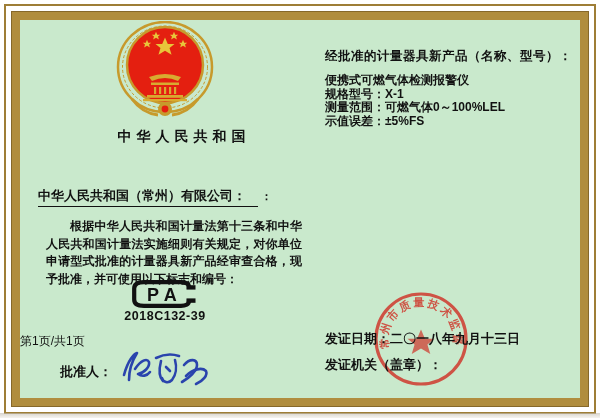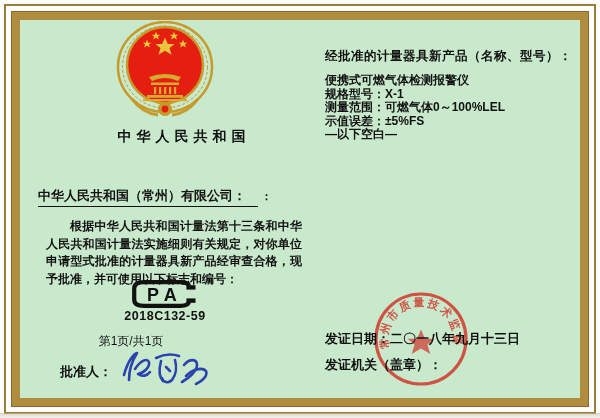--- a/index.html
+++ b/index.html
@@ -26,21 +26,21 @@
   .cert-title{position:absolute;top:131px;left:0;width:290px;text-align:center;
     font-size:19px;font-weight:bold;letter-spacing:4px;}
   .company-row{position:absolute;top:167px;left:18px;font-size:13px;font-weight:bold;white-space:nowrap;}
   .company{border-bottom:1.5px solid #111;padding-right:12px;padding-bottom:1px;display:inline-block;}
   .company-colon{margin-left:3px;font-size:11px;}
   .body-text{position:absolute;top:190px;left:18px;width:256px;margin:8px;
     font-size:12px;font-weight:bold;line-height:17.5px;text-indent:2em;text-align:justify;}
   .cpa-wrap{position:absolute;top:260px;left:112px;width:66px;height:28px;}
   .cpa-number{position:absolute;top:289px;left:0;width:290px;text-align:center;
     font-size:12.5px;font-weight:bold;letter-spacing:.5px;}
-  .page-info{position:absolute;top:313px;left:0;width:222px;text-align:center;font-size:12px;}
+  .page-info{position:absolute;top:313px;left:0;width:222px;text-align:left;font-size:12px;}
   .approver-row{position:absolute;top:333px;left:40px;display:flex;align-items:flex-start;}
   .approver-label{font-size:13px;font-weight:bold;padding-top:10px;white-space:nowrap;}
   .signature-svg{margin-left:4px;margin-top:-6px;}
 
   
   .col-right{position:absolute;left:300px;top:0;width:260px;height:100%;}
   .right-header{position:absolute;top:28px;left:5px;font-size:12.5px;font-weight:bold;letter-spacing:.5px;}
   .product-block{position:absolute;top:54px;left:5px;font-size:12px;font-weight:bold;line-height:13.5px;}
   .product-block div{margin:0;}
   .issue-row{position:absolute;top:310px;left:5px;font-size:13px;font-weight:bold;z-index:4;white-space:nowrap;}
@@ -95,21 +95,21 @@
 
       <div class="cpa-wrap">
         <svg width="66" height="28" viewBox="0 0 66 28" aria-hidden="true">
           <path d="M57,9 V7 C57,3.8 53.5,2.2 49,2.2 L12,2.2 C5,2.2 2.2,4.8 2.2,8.6 L2.2,19.4 C2.2,23.2 5,25.8 12,25.8 L49,25.8 C53.5,25.8 57,24.2 57,21 V19" fill="none" stroke="#111" stroke-width="4.2"></path>
           <rect x="54.5" y="5.2" width="9" height="4.4" fill="#111"></rect>
           <rect x="54.5" y="18.4" width="9" height="4.4" fill="#111"></rect>
           <text x="15" y="21" font-size="18" font-weight="bold" letter-spacing="6" font-family="Liberation Sans, sans-serif" fill="#111">PA</text>
         </svg>
       </div>
 
-      <div class="cpa-number">2018C132-59</div>
+      <div class="cpa-number">2018C132-39</div>
       <div class="page-info">第1页/共1页</div>
 
       <div class="approver-row">
         <span class="approver-label">批准人：</span>
         <svg class="signature-svg" width="96" height="42" viewBox="0 0 96 42" aria-label="何丽双">
           <g fill="none" stroke="#2a44ad" stroke-width="2.6" stroke-linecap="round" stroke-linejoin="round">
             <path d="M8,28 C12,13 18,7 21,6 C16,14 13,25 13,33"></path>
             <path d="M19,22 C25,13 31,11 33,15 C34,20 28,26 22,27 C26,30 31,29 34,25"></path>
             <path d="M40,11 C48,7 57,7 63,9"></path>
             <path d="M45,14 C43,22 43,30 47,34"></path>
@@ -123,21 +123,20 @@
     </div>
 
     <div class="col-right">
       <div class="right-header">经批准的计量器具新产品（名称、型号）：</div>
 
       <div class="product-block">
         <div>便携式可燃气体检测报警仪</div>
         <div>规格型号：X-1</div>
         <div>测量范围：可燃气体0～100%LEL</div>
         <div>示值误差：±5%FS</div>
-        <div>—以下空白—</div>
       </div>
 
       <div class="issue-row">
         <span>发证日期：</span><span>二〇一八年九月十三日</span>
       </div>
       <div class="issuer-row">
         <span>发证机关（盖章）：</span>
       </div>
 
       <svg class="seal" width="96" height="96" viewBox="0 0 96 96">

